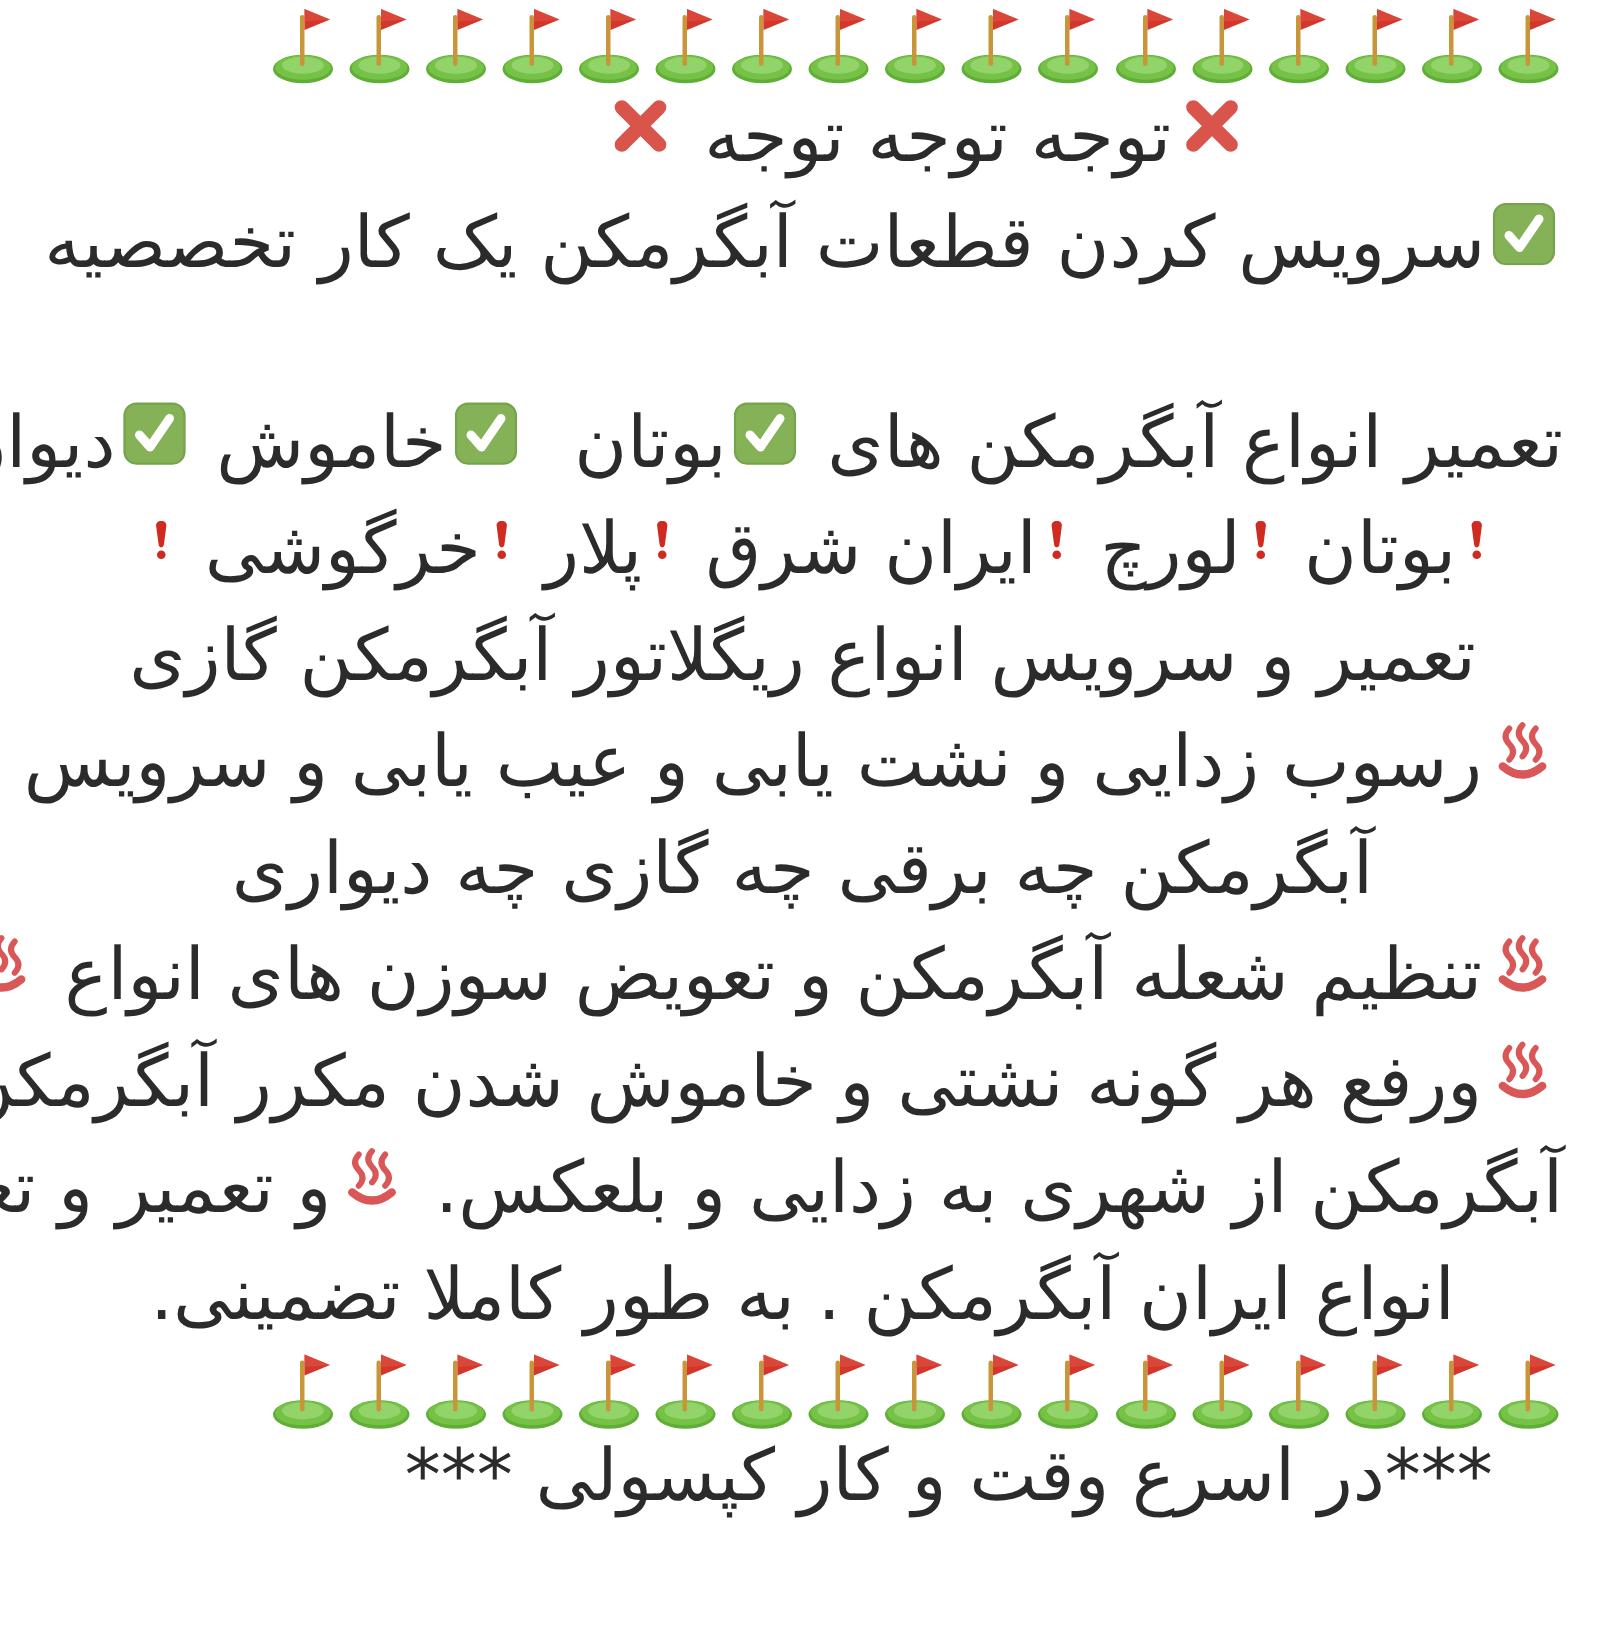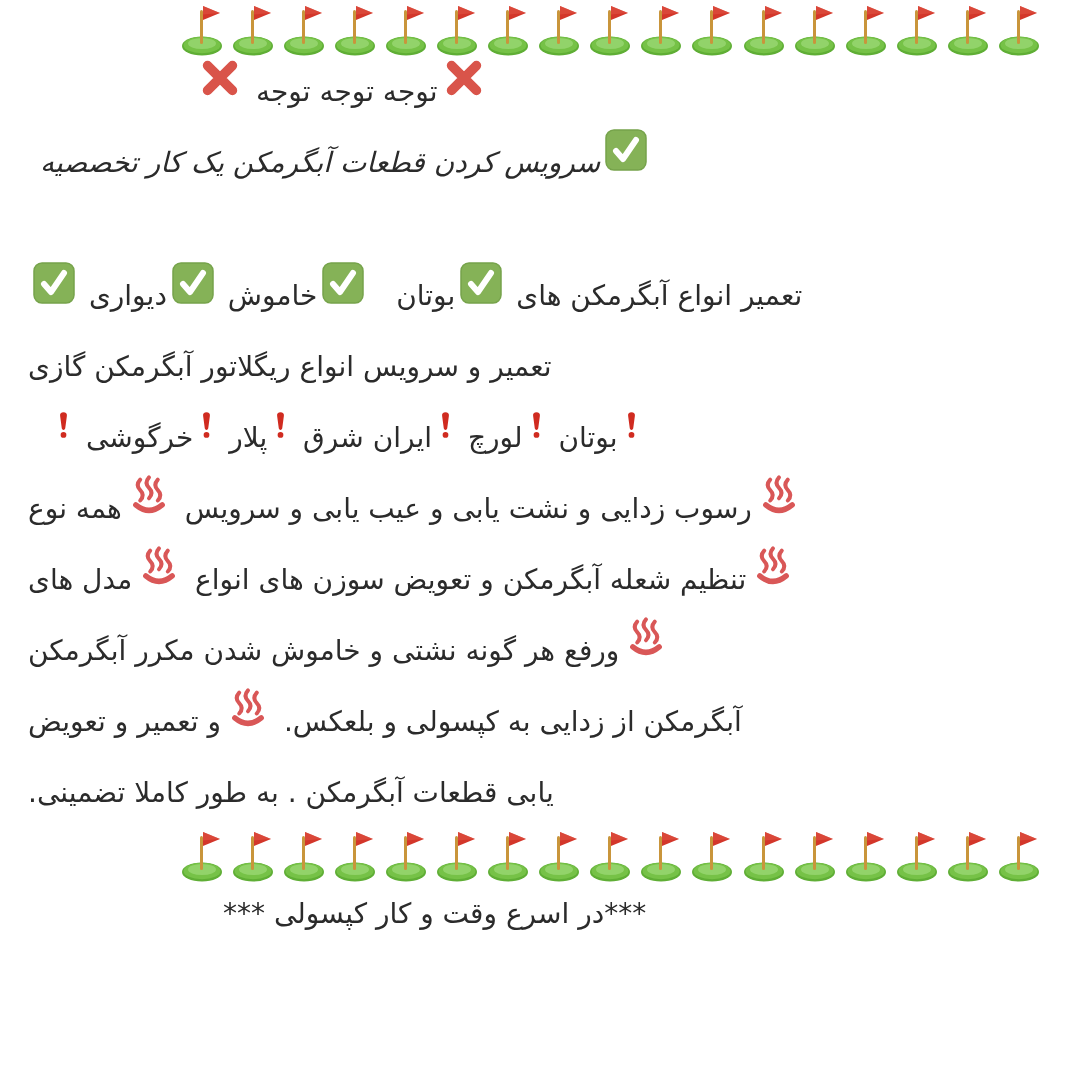--- a/index.html
+++ b/index.html
@@ -6,32 +6,32 @@
   body { width: 1080px; height: 1087px; overflow: hidden; }
   .poster {
     width: 1080px; height: 1087px; box-sizing: border-box;
     padding: 2px 38px 0 28px;
     direction: rtl;
     font-family: "DejaVu Sans", sans-serif;
     color: #2b2b2b;
     background: #ffffff;
   }
   .line {
-    text-align: left;
-    font-size: 28px;
+    text-align: center;
+    font-size: 48px;
     line-height: 71px;
     height: 71px;
     white-space: nowrap;
   }
   .flags-row { text-align: right; height: 54px; line-height: 54px; white-space: nowrap; }
   .flags-row svg { vertical-align: bottom; }
   .spacer { height: 62px; }
   .ico { display: inline-block; vertical-align: middle; margin: 0 5px; position: relative; top: -3px; }
   .m-attention { margin-left: 165px; }
-  .m-intro1   { margin-left: 12px; font-style: italic; }
+  .m-intro1   { margin-left: 12px; }
   .m-intro2   { margin-left: 88px; }
   .m-brands   { margin-left: 22px; }
   .m-footer   { margin-left: 195px; }
   .wide-gap { display: inline-block; width: 18px; }
 </style>
 </head>
 <body>
 
 <div class="poster">
 
@@ -251,24 +251,20 @@
         <rect x="1" y="1" width="40" height="40" rx="8" fill="#85b257" stroke="#76a34b" stroke-width="1.5"></rect>
         <path d="M11 22 L18 30 L31 11" stroke="#ffffff" stroke-width="6" stroke-linecap="round" stroke-linejoin="round" fill="none"></path>
       </svg>
     </span><span>دیواری</span>
     <span class="ico">
       <svg width="42" height="42" viewBox="0 0 42 42">
         <rect x="1" y="1" width="40" height="40" rx="8" fill="#85b257" stroke="#76a34b" stroke-width="1.5"></rect>
         <path d="M11 22 L18 30 L31 11" stroke="#ffffff" stroke-width="6" stroke-linecap="round" stroke-linejoin="round" fill="none"></path>
       </svg>
     </span>
-  </div>
-
-  <div class="line">
-    <span>تعمیر و سرویس انواع ریگلاتور آبگرمکن گازی</span>
   </div>
 
   <div class="line m-brands">
     <span class="ico"><svg width="17" height="42" viewBox="0 0 16 26">
           <path d="M8 1 C10.2 1 11.5 2.3 11.2 4.2 L9.7 15.6 C9.55 16.9 8.9 17.6 8 17.6 C7.1 17.6 6.45 16.9 6.3 15.6 L4.8 4.2 C4.5 2.3 5.8 1 8 1 Z" fill="#d02b20"></path>
           <circle cx="8" cy="22.3" r="2.7" fill="#d02b20"></circle>
         </svg></span><span>بوتان</span>
     <span class="ico"><svg width="17" height="42" viewBox="0 0 16 26">
           <path d="M8 1 C10.2 1 11.5 2.3 11.2 4.2 L9.7 15.6 C9.55 16.9 8.9 17.6 8 17.6 C7.1 17.6 6.45 16.9 6.3 15.6 L4.8 4.2 C4.5 2.3 5.8 1 8 1 Z" fill="#d02b20"></path>
           <circle cx="8" cy="22.3" r="2.7" fill="#d02b20"></circle>
@@ -285,34 +281,41 @@
           <path d="M8 1 C10.2 1 11.5 2.3 11.2 4.2 L9.7 15.6 C9.55 16.9 8.9 17.6 8 17.6 C7.1 17.6 6.45 16.9 6.3 15.6 L4.8 4.2 C4.5 2.3 5.8 1 8 1 Z" fill="#d02b20"></path>
           <circle cx="8" cy="22.3" r="2.7" fill="#d02b20"></circle>
         </svg></span><span>خرگوشی</span>
     <span class="ico"><svg width="17" height="42" viewBox="0 0 16 26">
           <path d="M8 1 C10.2 1 11.5 2.3 11.2 4.2 L9.7 15.6 C9.55 16.9 8.9 17.6 8 17.6 C7.1 17.6 6.45 16.9 6.3 15.6 L4.8 4.2 C4.5 2.3 5.8 1 8 1 Z" fill="#d02b20"></path>
           <circle cx="8" cy="22.3" r="2.7" fill="#d02b20"></circle>
         </svg></span>
   </div>
 
   <div class="line">
+    <span>تعمیر و سرویس انواع ریگلاتور آبگرمکن گازی</span>
+  </div>
+
+  <div class="line">
     <span class="ico"><svg width="44" height="44" viewBox="0 0 40 40">
           <path d="M8 29 Q20 39 32 29" stroke="#d95757" stroke-width="5" stroke-linecap="round" fill="none"></path>
           <path d="M12 6 q-4.5 5 0 9.5 q4.5 4.5 0 9.5" stroke="#d95757" stroke-width="3.6" stroke-linecap="round" fill="none"></path>
           <path d="M20 4 q-4.5 5 0 9.5 q4.5 4.5 0 9.5" stroke="#d95757" stroke-width="3.6" stroke-linecap="round" fill="none"></path>
           <path d="M28 6 q-4.5 5 0 9.5 q4.5 4.5 0 9.5" stroke="#d95757" stroke-width="3.6" stroke-linecap="round" fill="none"></path>
         </svg></span><span>رسوب زدایی و نشت یابی و عیب یابی و سرویس</span>
     <span class="ico"><svg width="44" height="44" viewBox="0 0 40 40">
           <path d="M8 29 Q20 39 32 29" stroke="#d95757" stroke-width="5" stroke-linecap="round" fill="none"></path>
           <path d="M12 6 q-4.5 5 0 9.5 q4.5 4.5 0 9.5" stroke="#d95757" stroke-width="3.6" stroke-linecap="round" fill="none"></path>
           <path d="M20 4 q-4.5 5 0 9.5 q4.5 4.5 0 9.5" stroke="#d95757" stroke-width="3.6" stroke-linecap="round" fill="none"></path>
           <path d="M28 6 q-4.5 5 0 9.5 q4.5 4.5 0 9.5" stroke="#d95757" stroke-width="3.6" stroke-linecap="round" fill="none"></path>
         </svg></span><span>همه نوع</span>
   </div>
 
+  <div class="line">
+    <span>آبگرمکن چه برقی چه گازی چه دیواری</span>
+  </div>
 
   <div class="line">
     <span class="ico"><svg width="44" height="44" viewBox="0 0 40 40">
           <path d="M8 29 Q20 39 32 29" stroke="#d95757" stroke-width="5" stroke-linecap="round" fill="none"></path>
           <path d="M12 6 q-4.5 5 0 9.5 q4.5 4.5 0 9.5" stroke="#d95757" stroke-width="3.6" stroke-linecap="round" fill="none"></path>
           <path d="M20 4 q-4.5 5 0 9.5 q4.5 4.5 0 9.5" stroke="#d95757" stroke-width="3.6" stroke-linecap="round" fill="none"></path>
           <path d="M28 6 q-4.5 5 0 9.5 q4.5 4.5 0 9.5" stroke="#d95757" stroke-width="3.6" stroke-linecap="round" fill="none"></path>
         </svg></span><span>تنظیم شعله آبگرمکن و تعویض سوزن های انواع</span>
     <span class="ico"><svg width="44" height="44" viewBox="0 0 40 40">
           <path d="M8 29 Q20 39 32 29" stroke="#d95757" stroke-width="5" stroke-linecap="round" fill="none"></path>
@@ -325,31 +328,31 @@
   <div class="line">
     <span class="ico"><svg width="44" height="44" viewBox="0 0 40 40">
           <path d="M8 29 Q20 39 32 29" stroke="#d95757" stroke-width="5" stroke-linecap="round" fill="none"></path>
           <path d="M12 6 q-4.5 5 0 9.5 q4.5 4.5 0 9.5" stroke="#d95757" stroke-width="3.6" stroke-linecap="round" fill="none"></path>
           <path d="M20 4 q-4.5 5 0 9.5 q4.5 4.5 0 9.5" stroke="#d95757" stroke-width="3.6" stroke-linecap="round" fill="none"></path>
           <path d="M28 6 q-4.5 5 0 9.5 q4.5 4.5 0 9.5" stroke="#d95757" stroke-width="3.6" stroke-linecap="round" fill="none"></path>
         </svg></span><span>ورفع هر گونه نشتی و خاموش شدن مکرر آبگرمکن</span>
   </div>
 
   <div class="line">
-    <span>آبگرمکن از زدایی به کپسولی و بلعکس.</span>
+    <span>آبگرمکن از شهری به زدایی و بلعکس.</span>
     <span class="ico"><svg width="44" height="44" viewBox="0 0 40 40">
           <path d="M8 29 Q20 39 32 29" stroke="#d95757" stroke-width="5" stroke-linecap="round" fill="none"></path>
           <path d="M12 6 q-4.5 5 0 9.5 q4.5 4.5 0 9.5" stroke="#d95757" stroke-width="3.6" stroke-linecap="round" fill="none"></path>
           <path d="M20 4 q-4.5 5 0 9.5 q4.5 4.5 0 9.5" stroke="#d95757" stroke-width="3.6" stroke-linecap="round" fill="none"></path>
           <path d="M28 6 q-4.5 5 0 9.5 q4.5 4.5 0 9.5" stroke="#d95757" stroke-width="3.6" stroke-linecap="round" fill="none"></path>
         </svg></span><span>و تعمیر و تعویض</span>
   </div>
 
   <div class="line">
-    <span>یابی قطعات آبگرمکن . به طور کاملا تضمینی.</span>
+    <span>انواع ایران آبگرمکن . به طور کاملا تضمینی.</span>
   </div>
 
   <div class="flags-row" style="height:48px; line-height:48px; margin-top:2px;">
   <svg width="46" height="52" viewBox="0 0 46 52">
     <ellipse cx="23" cy="42" rx="20" ry="9.5" fill="#5fae35"></ellipse>
     <ellipse cx="23" cy="41" rx="18.5" ry="8.2" fill="#76c247"></ellipse>
     <ellipse cx="23" cy="39.5" rx="14" ry="5.6" fill="#92d36a"></ellipse>
     <rect x="21" y="6" width="3" height="34" rx="1.5" fill="#c9953b"></rect>
     <rect x="21" y="6" width="1.2" height="34" fill="#e2b express" opacity="0"></rect>
     <path d="M24 2 L41 9 L24 16 Z" fill="#d3362a"></path>

